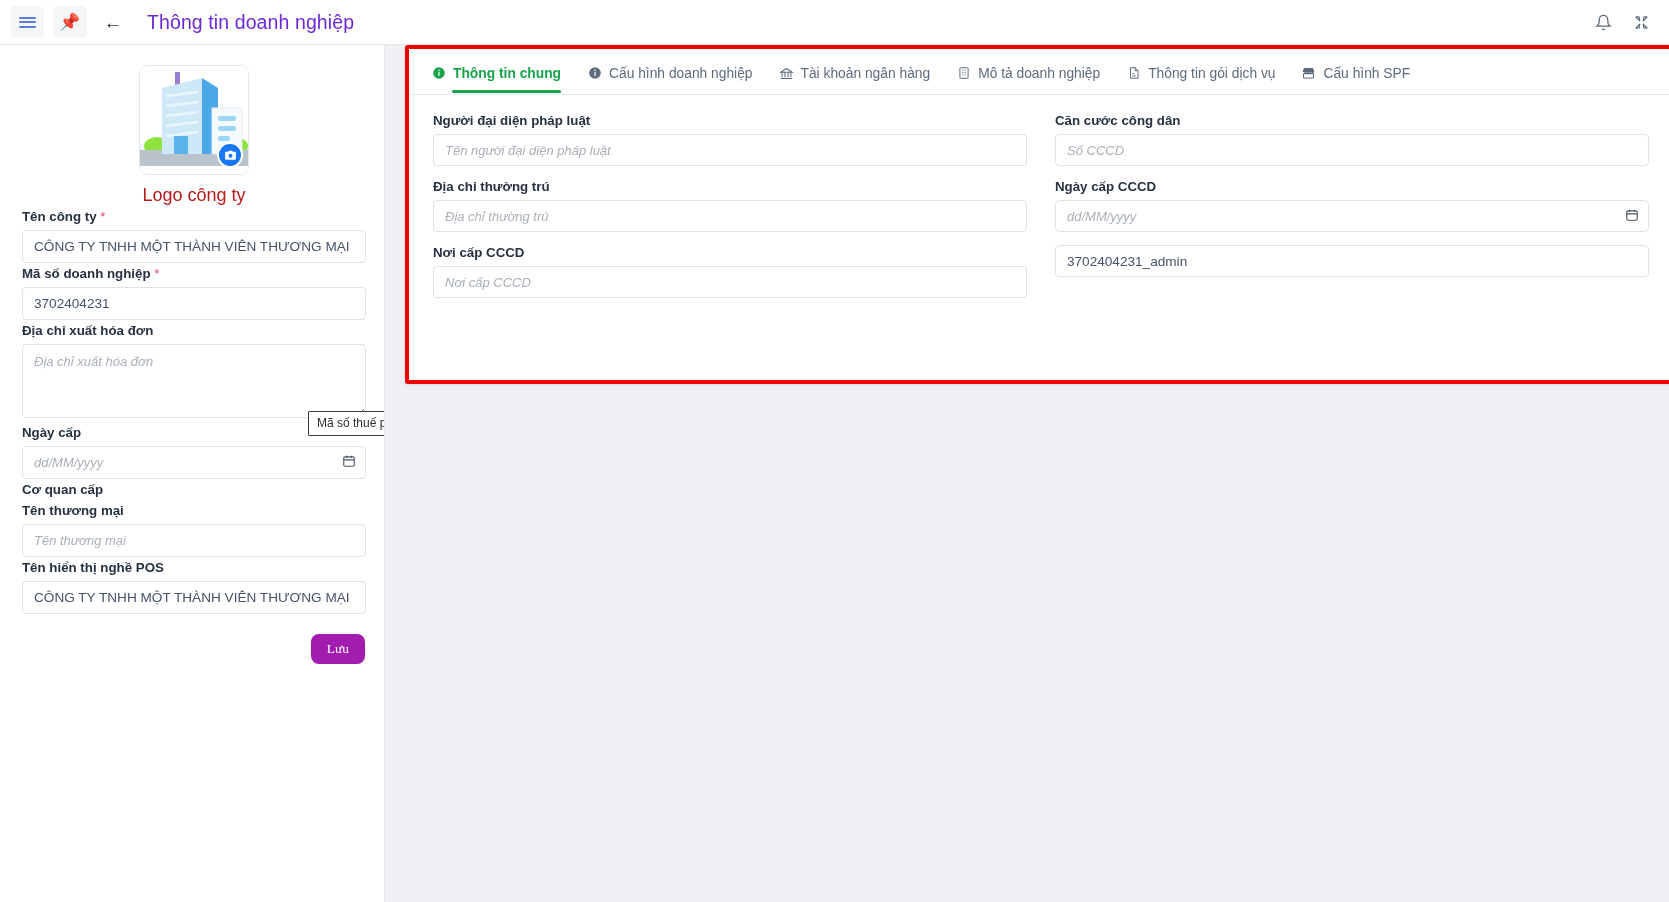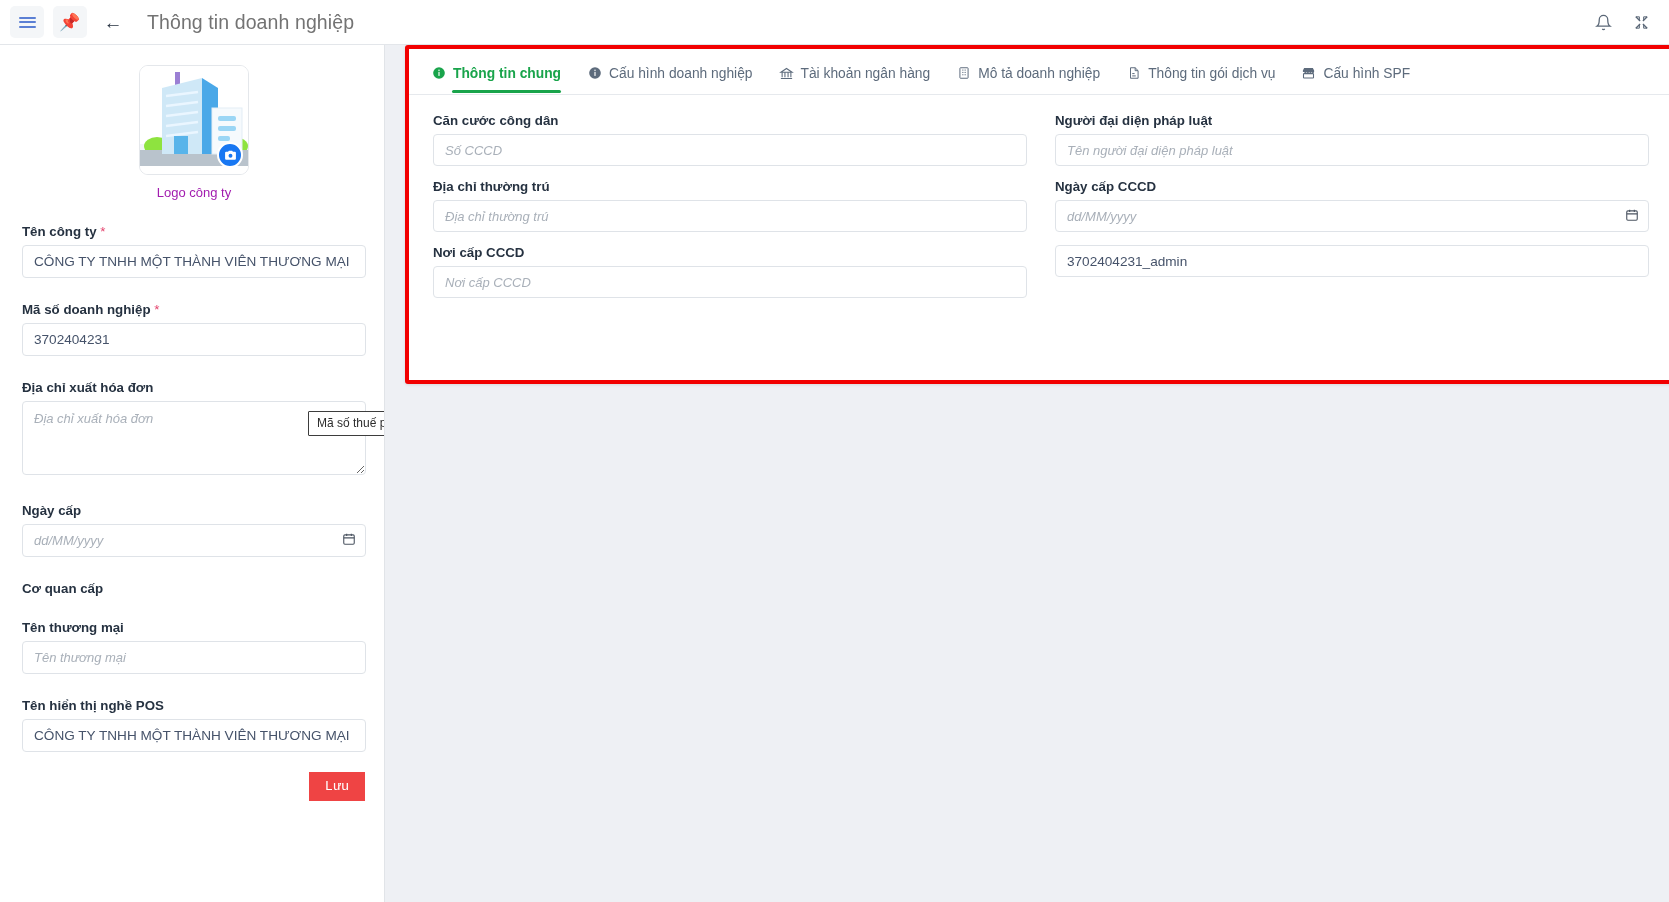--- a/index.html
+++ b/index.html
@@ -35,21 +35,21 @@
     display: block;
     width: 17px; height: 2px;
     background: #5b7fd4;
     margin: 2.5px 0;
     border-radius: 1px;
   }
   .pin-icon { color: #3aa757; font-size: 17px; line-height: 1; }
   .back-icon { color: #24303f; font-size: 19px; line-height: 1; font-weight: bold;}
   .page-title {
     font-size: 19.5px;
-    color: #737373;
+    color: #6d28d9;
     margin-left: 8px;
     letter-spacing: .1px;
   }
   .topbar-right {
     position: absolute;
     right: 12px;
     top: 0; bottom: 0;
     display: flex; align-items: center; gap: 6px;
   }
   .tr-btn {
@@ -93,26 +93,26 @@
     position: absolute;
     right: 5px; bottom: 6px;
     width: 26px; height: 26px;
     border-radius: 50%;
     background: #1877f2;
     display: flex; align-items: center; justify-content: center;
     border: 2px solid #fff;
     cursor: pointer;
   }
   .logo-caption {
-    font-size: 13px;
-    color: #a21caf;
+    font-size: 18px;
+    color: #b91c1c;
     margin-top: 10px;
   }
 
-  .field { margin-top: 24px; }
+  .field { margin-top: 3px; }
   .field-label {
     font-size: 13.3px;
     color: #263241;
     font-weight: bold;
     margin-bottom: 6px;
     display: block;
   }
   .req { color: #e4436d; font-weight: normal; }
 
   .ctrl {
@@ -146,28 +146,28 @@
     pointer-events: none;
   }
 
   .save-row {
     display: flex;
     justify-content: flex-end;
     margin-top: 20px;
     padding-right: 1px;
   }
   .btn-save {
-    background: #ef4444;
+    background: #a21caf;
     color: #fff;
     border: none;
-    border-radius: 0;
+    border-radius: 8px;
     font-size: 13.5px;
     padding: 7px 16px;
     cursor: pointer;
-    font-family: Liberation Mono, monospace;
+    font-family: Liberation Serif, serif;
   }
 
   
   .tooltip {
     position: absolute;
     left: 308px;
     top: 366px;
     background: #ffffff;
     border: 1px solid #3d3d3d;
     color: #2c2c2c;
@@ -431,27 +431,27 @@
               <rect x="4" y="13" width="16" height="7" rx="1" fill="none" stroke="#5d6b7c" stroke-width="1.7"></rect>
             </svg>
           </span>
           <span>Cấu hình SPF</span>
         </div>
       </div>
 
       <div class="form-grid">
 
         <div class="field">
+          <label class="field-label">Người đại diện pháp luật</label>
+          <input class="ctrl" type="text" placeholder="Tên người đại diện pháp luật" style="">
+        </div>
+
+        <div class="field">
           <label class="field-label">Căn cước công dân</label>
           <input class="ctrl" type="text" placeholder="Số CCCD" style="">
-        </div>
-
-        <div class="field">
-          <label class="field-label">Người đại diện pháp luật</label>
-          <input class="ctrl" type="text" placeholder="Tên người đại diện pháp luật" style="">
         </div>
 
         <div class="field">
           <label class="field-label">Địa chỉ thường trú</label>
           <input class="ctrl" type="text" placeholder="Địa chỉ thường trú" style="">
         </div>
 
         <div class="field">
           <label class="field-label">Ngày cấp CCCD</label>
           <div class="date-ctrl">

